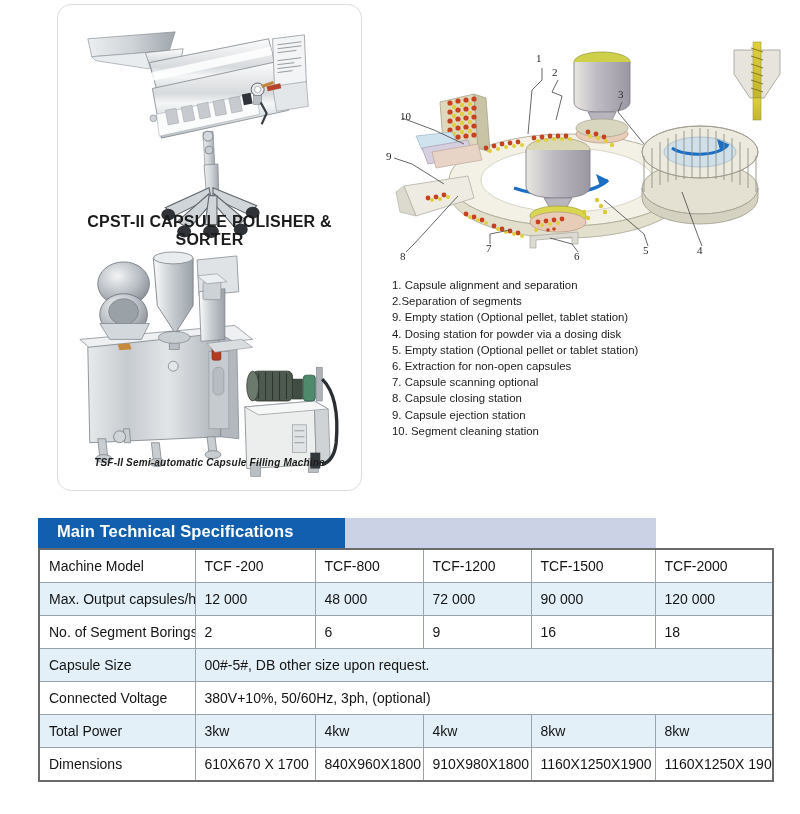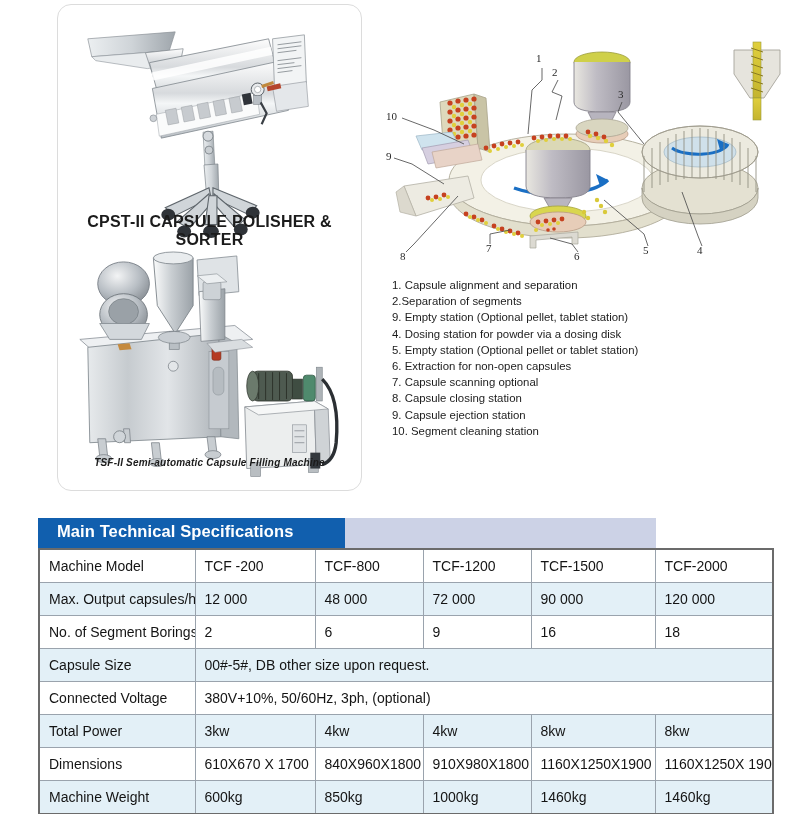--- a/index.html
+++ b/index.html
@@ -508,21 +508,21 @@
     <div class="callouts">
       <span class="cl" style="left:154px;top:12px;">1</span>
       <span class="cl" style="left:170px;top:26px;">2</span>
       <span class="cl" style="left:236px;top:48px;">3</span>
       <span class="cl" style="left:315px;top:204px;">4</span>
       <span class="cl" style="left:261px;top:204px;">5</span>
       <span class="cl" style="left:192px;top:210px;">6</span>
       <span class="cl" style="left:104px;top:202px;">7</span>
       <span class="cl" style="left:18px;top:210px;">8</span>
       <span class="cl" style="left:4px;top:110px;">9</span>
-      <span class="cl" style="left:4px;top:70px;">10</span>
+      <span class="cl" style="left:18px;top:70px;">10</span>
     </div>
   </div>
 
   <div class="steps">
     <div>1. Capsule alignment and separation</div>
     <div>2.Separation of segments</div>
     <div>9. Empty station (Optional pellet, tablet station)</div>
     <div>4. Dosing station for powder via a dosing disk</div>
     <div>5. Empty station (Optional pellet or tablet station)</div>
     <div>6. Extraction for non-open capsules</div>
@@ -590,25 +590,17 @@
           <td>8kw</td>
         </tr>
         <tr class="plain">
           <td>Dimensions</td>
           <td>610X670 X 1700</td>
           <td>840X960X1800</td>
           <td>910X980X1800</td>
           <td>1160X1250X1900</td>
           <td>1160X1250X 1900</td>
         </tr>
-        <tr class="tint">
-          <td>Machine Weight</td>
-          <td>600kg</td>
-          <td>850kg</td>
-          <td>1000kg</td>
-          <td>1460kg</td>
-          <td>1460kg</td>
-        </tr>
       </tbody>
     </table>
   </div>
 
 </div>
 
 </body></html>

